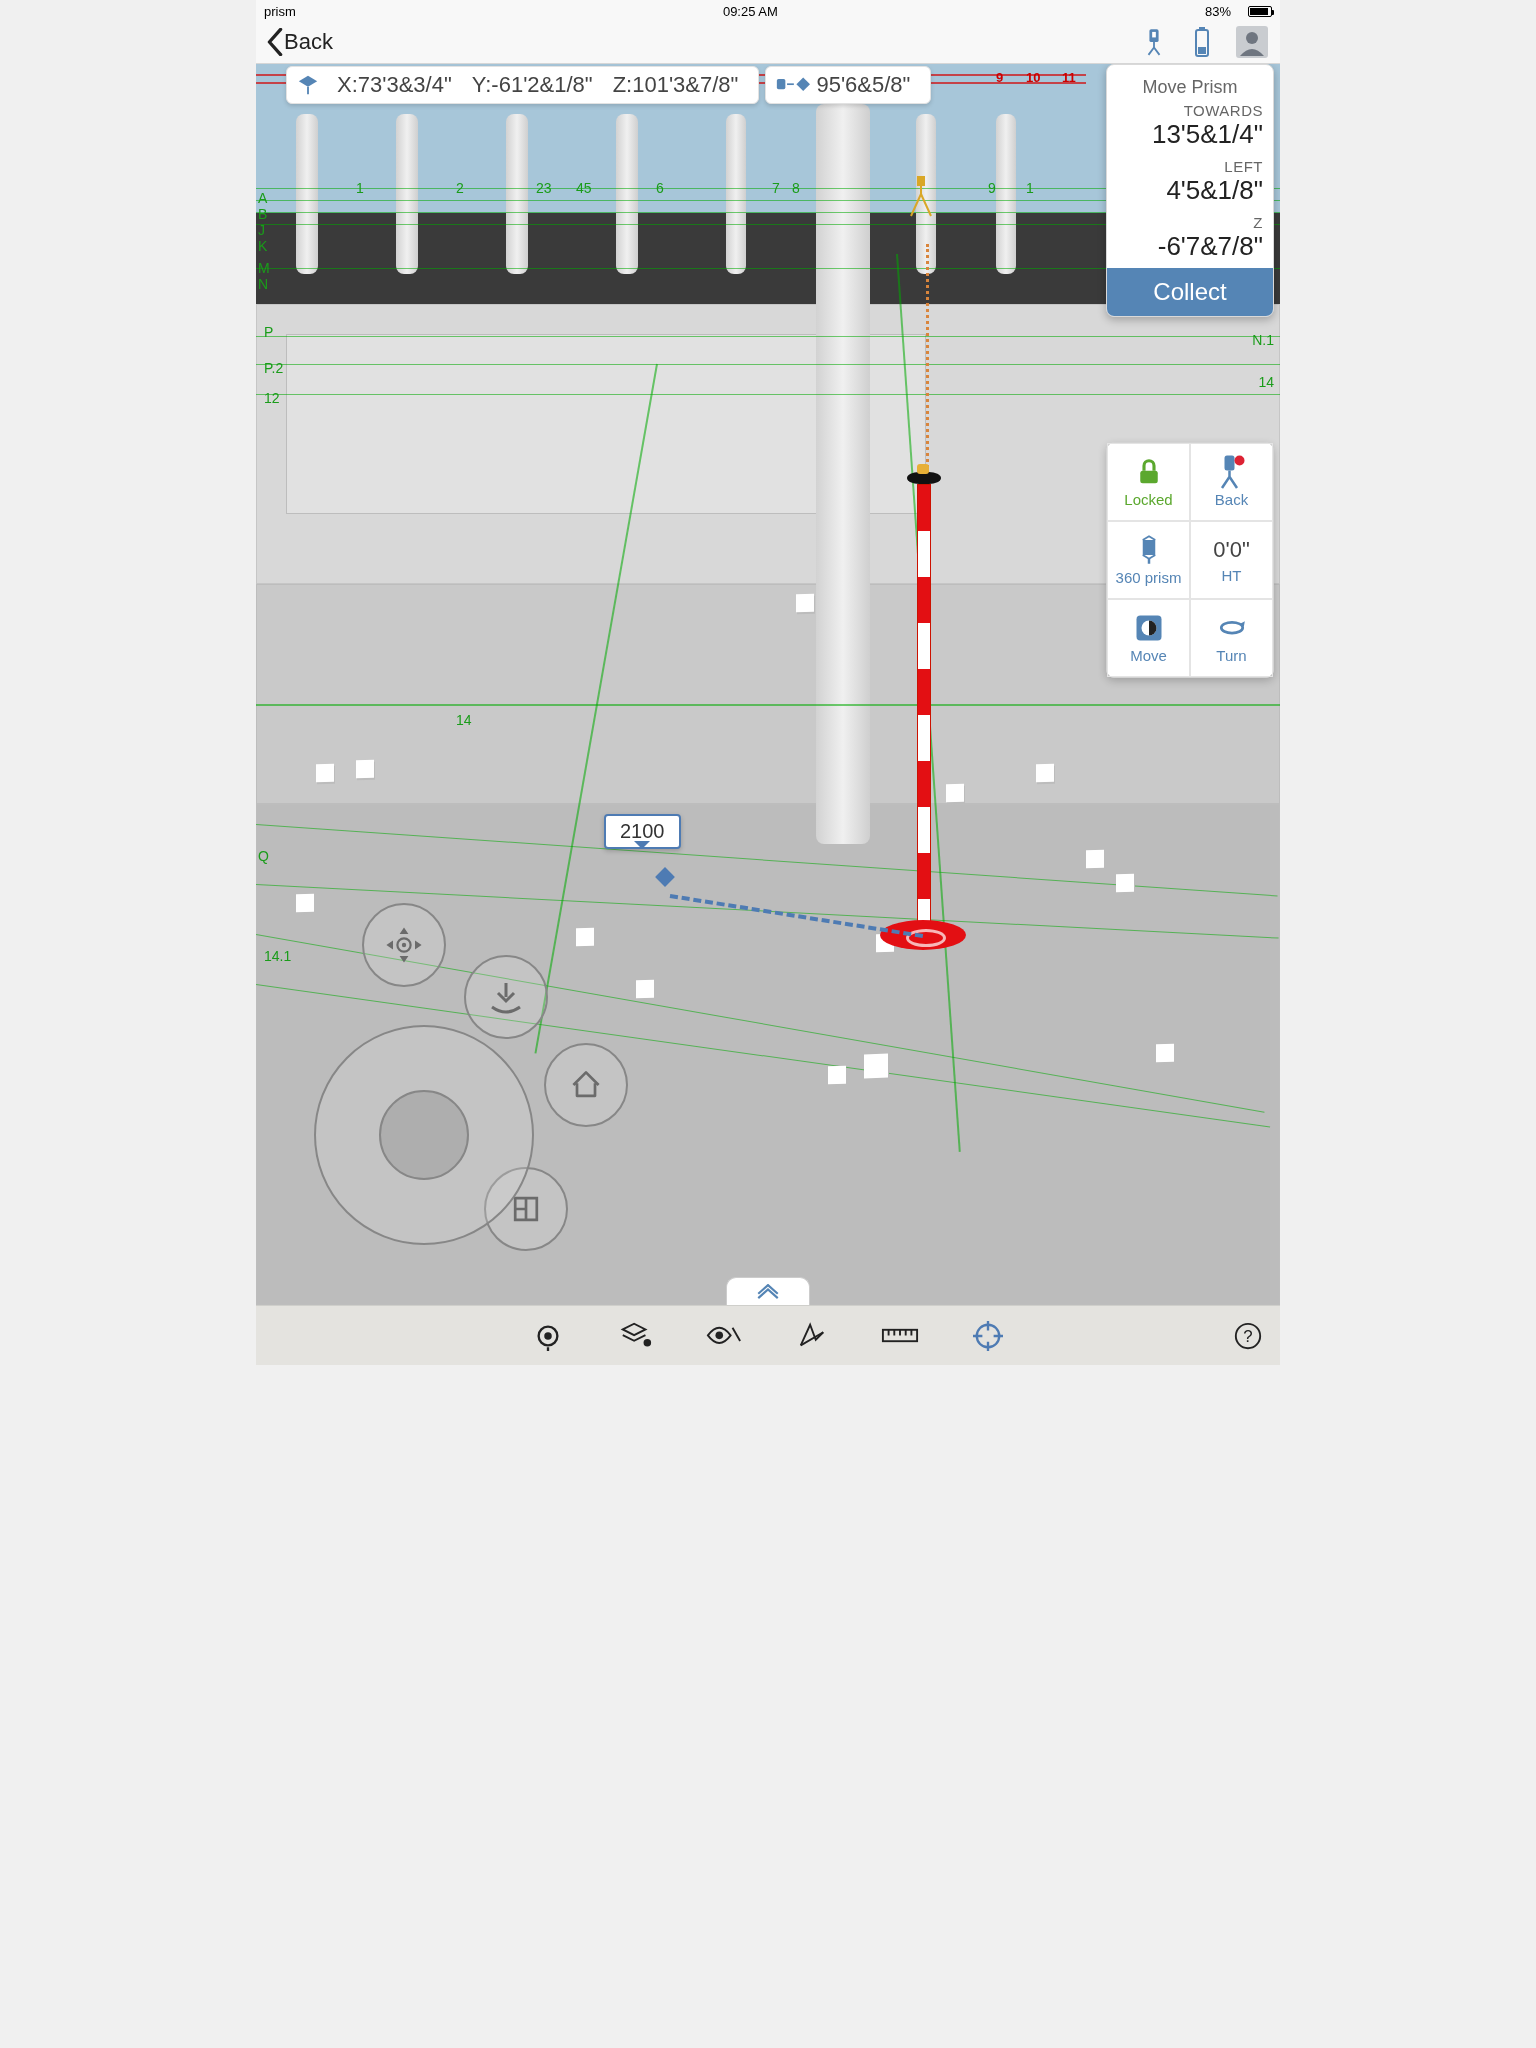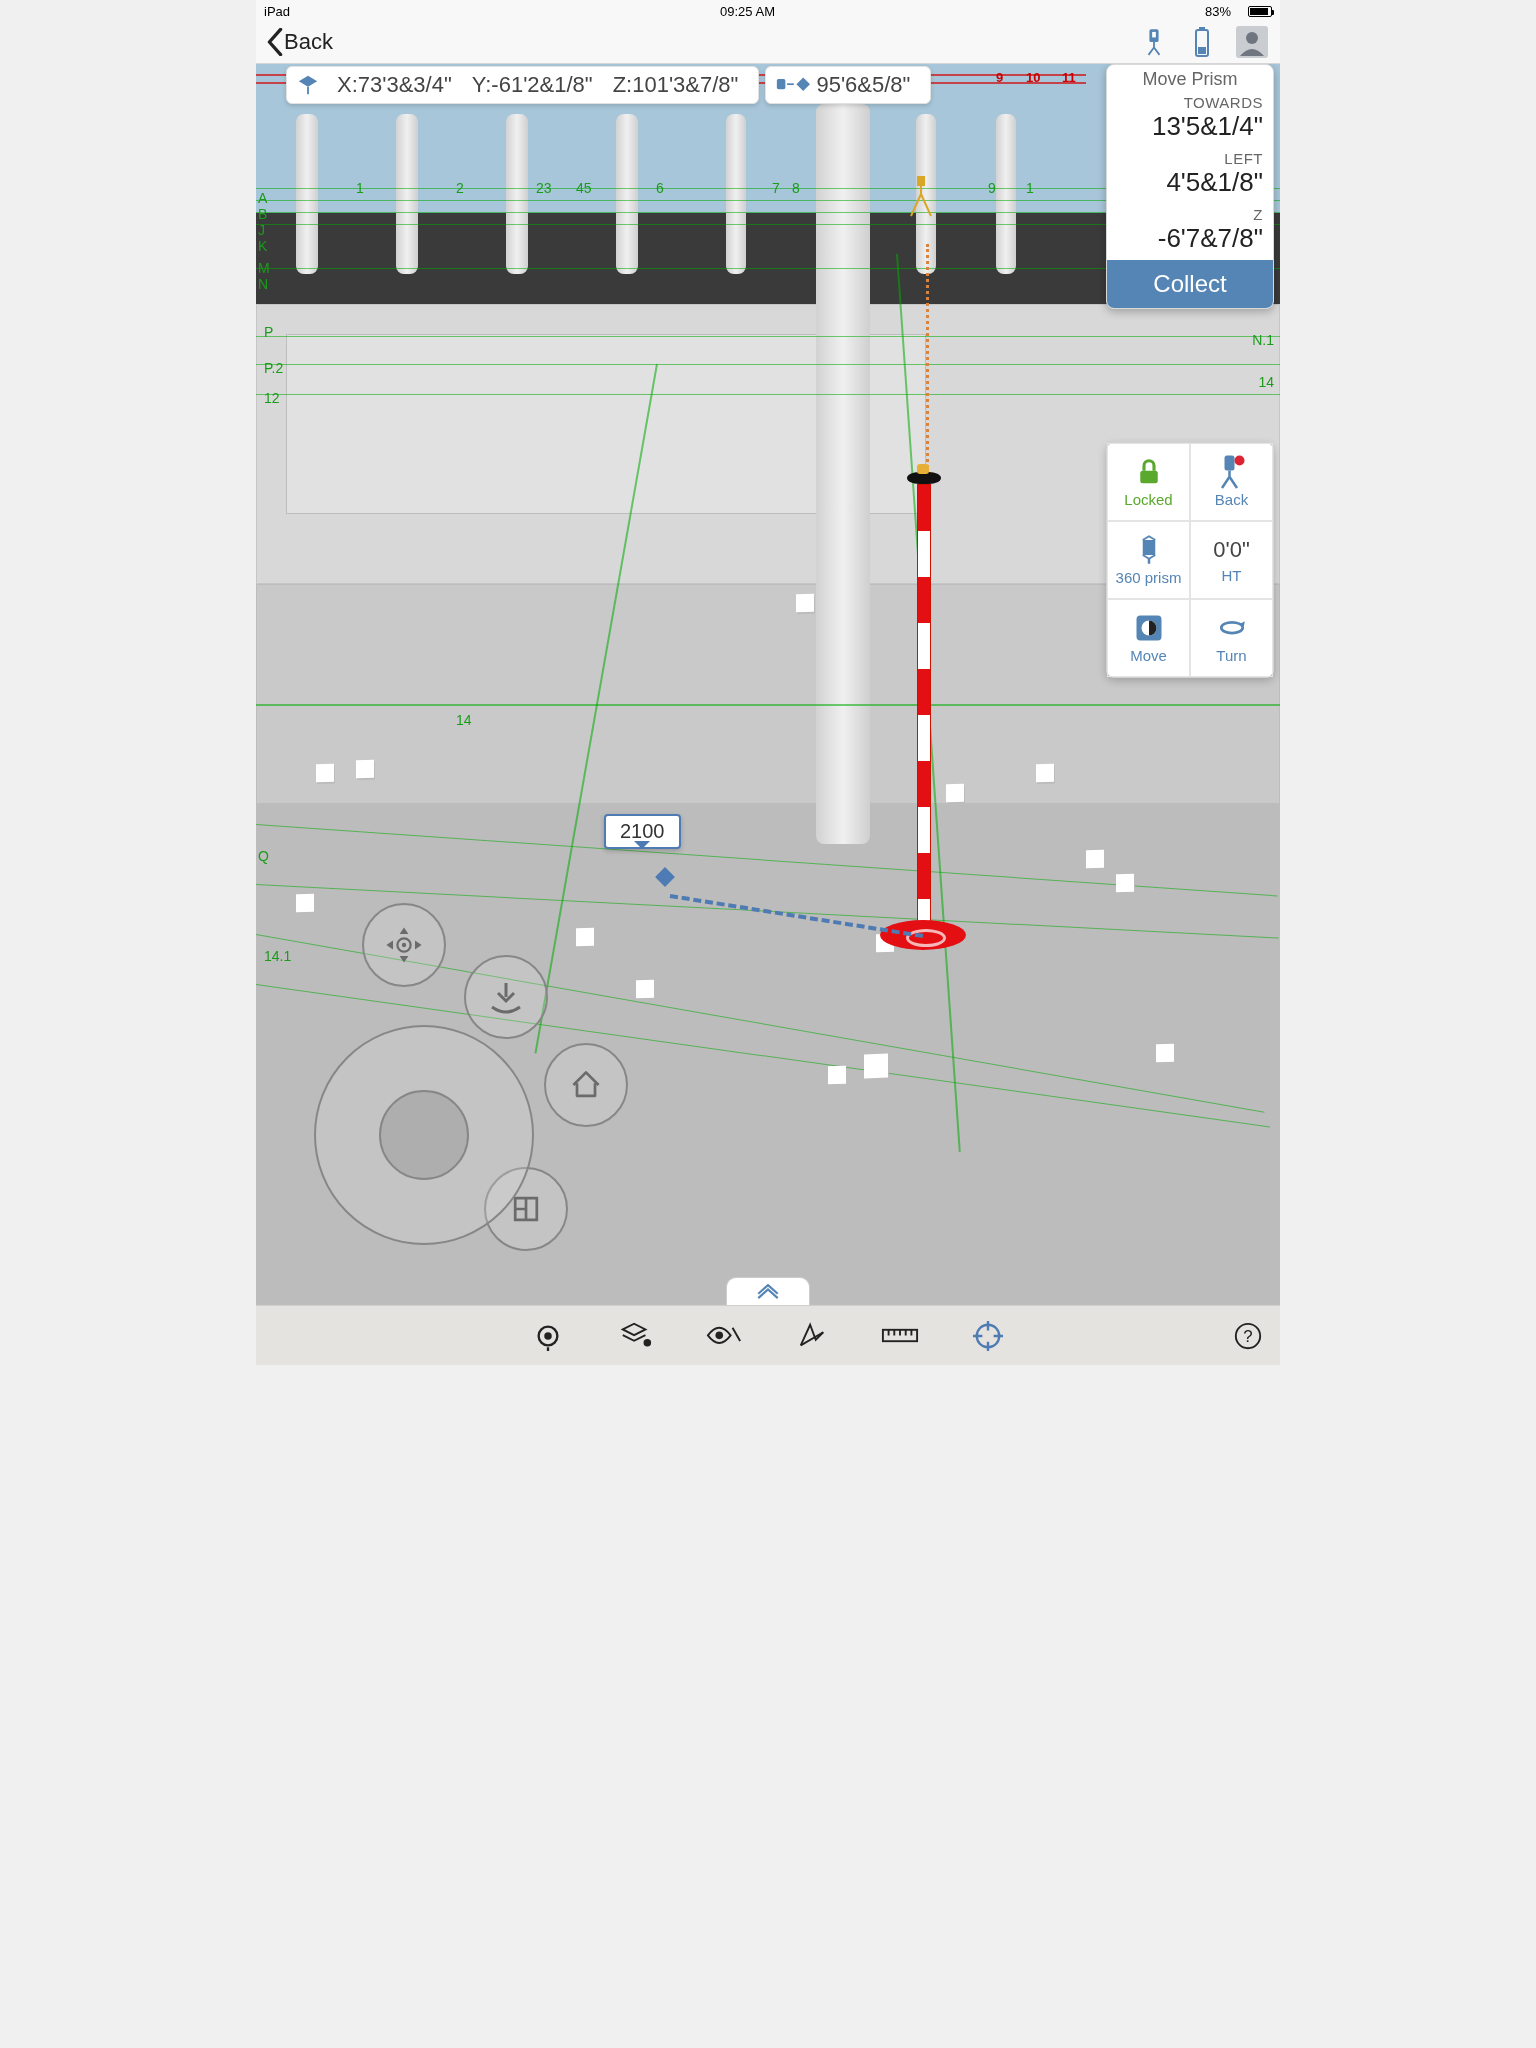--- a/index.html
+++ b/index.html
@@ -38,21 +38,21 @@
   .column { position: absolute; background: linear-gradient(90deg,#d2d2d2,#f0f0f0,#cfcfcf); border-radius: 8px; }
 
   
   .readout-bar { position: absolute; top: 2px; left: 30px; display: flex; gap: 6px; }
   .pill { background: #fff; border: 1px solid #e2e2e2; border-radius: 6px; height: 38px; display: flex; align-items: center; font-size: 22px; color: #444; box-shadow: 0 2px 4px rgba(0,0,0,.15); padding: 0 10px; }
   .pill .icon { width: 22px; height: 22px; margin-right: 8px; }
   .pill span.seg { padding: 0 10px; white-space: nowrap; }
 
   
   .prism-panel { position: absolute; top: 0px; right: 6px; width: 168px; background: #fff; border: 1px solid #d9d9d9; border-radius: 8px; box-shadow: 0 3px 8px rgba(0,0,0,.25); overflow: hidden; text-align: right; }
-  .prism-panel .title { text-align: center; font-size: 18px; color: #666; padding: 4px 0 2px; }
+  .prism-panel .title { text-align: center; font-size: 18px; color: #666; padding: 12px 0 2px; }
   .prism-row { padding: 2px 10px 6px; }
   .prism-row .lbl { font-size: 15px; color: #666; letter-spacing: .5px; }
   .prism-row .val { font-size: 26px; color: #222; }
   .collect-btn { background: #5585b5; color: #fff; text-align: center; font-size: 24px; padding: 10px 0; cursor: pointer; }
 
   
   .tool-grid { position: absolute; top: 378px; right: 6px; width: 168px; background: #fff; border: 1px solid #d3d3d3; border-radius: 8px; box-shadow: 0 3px 8px rgba(0,0,0,.2); display: grid; grid-template-columns: 1fr 1fr; }
   .tool-cell { height: 78px; border: .5px solid #e4e4e4; display: flex; flex-direction: column; align-items: center; justify-content: center; gap: 4px; font-size: 15px; color: #5585b5; cursor: pointer; }
   .tool-cell.locked { color: #5ba82e; }
   .tool-cell .ticon { width: 30px; height: 30px; display: flex; align-items: center; justify-content: center; }
@@ -93,21 +93,21 @@
   
   .bottom-bar { position: absolute; bottom: 0; left: 0; right: 0; height: 60px; background: #e4e3df; border-top: 1px solid #cfcfcb; display: flex; align-items: center; justify-content: center; gap: 48px; }
   .bb-icon { width: 40px; height: 40px; display:flex; align-items:center; justify-content:center; color:#2b2b2b; cursor:pointer; }
   .bb-help { position: absolute; right: 12px; }
 </style>
 </head>
 <body>
 <div id="root">
 
 <div class="status-bar">
-  <div class="status-left">iPad</div>
+  <div class="status-left">prism</div>
   <div class="status-center">09:25 AM</div>
   <div class="status-right">
     <span>83%</span>
     <span class="battery-body">
           <span class="battery-fill"></span>
         </span>
   </div>
 </div>
 
 <div class="nav-bar">

